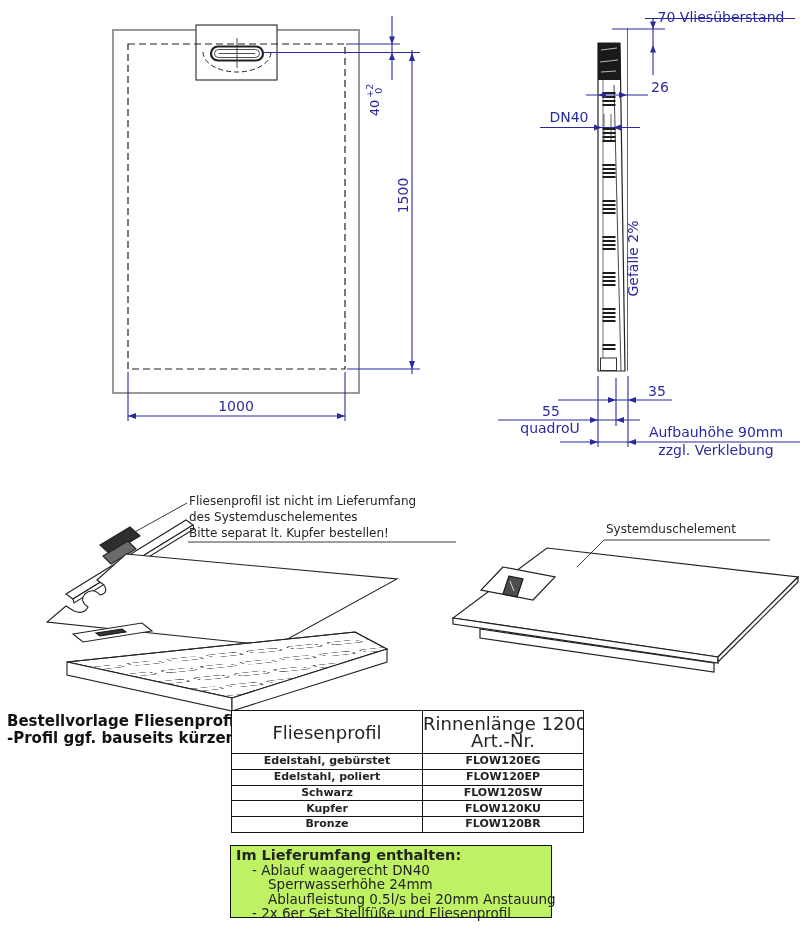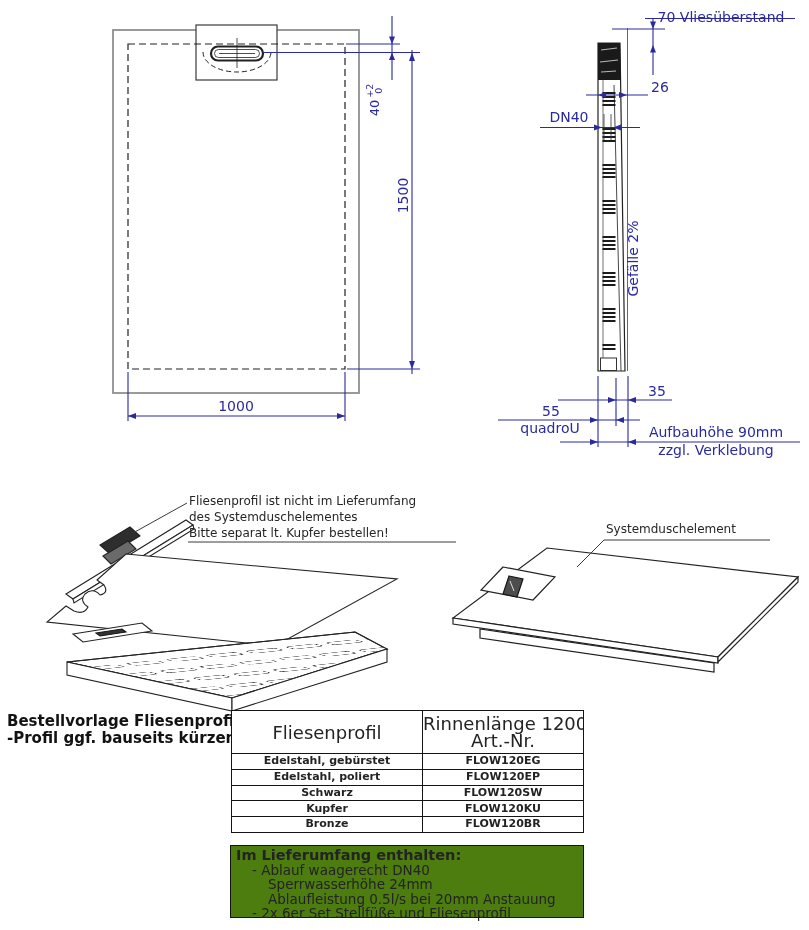--- a/index.html
+++ b/index.html
@@ -18,22 +18,22 @@
   table.order{
     position:absolute;left:231px;top:710px;width:352px;border-collapse:collapse;
     table-layout:fixed;background:#fff;color:#232323
   }
   table.order th,table.order td{
     border:1.6px solid #141414;text-align:center;padding:0;white-space:nowrap;overflow:hidden
   }
   table.order th{height:42px;font-size:18px;line-height:17px;font-weight:normal}
   table.order td{height:14.8px;font-size:11px;line-height:14.5px;font-weight:bold}
   .box{
-    position:absolute;left:230px;top:845px;width:354px;height:73px;border:1.7px solid #141414;
-    background:#4d7c0f;box-sizing:border-box;padding:1px 0 15px 5px;
+    position:absolute;left:230px;top:845px;width:322px;height:73px;border:1.7px solid #141414;
+    background:#bef264;box-sizing:border-box;padding:1px 0 15px 5px;
     font-size:13.5px;line-height:14.4px;color:#232323;white-space:nowrap
   }
   .box .title{font-weight:bold;font-size:14.5px;line-height:16px}
 </style>
 </head>
 <body>
 
 <svg width="809" height="930" viewBox="0 0 809 930">
   <defs>
     <pattern id="waffle" patternUnits="userSpaceOnUse" width="40" height="34" patternTransform="matrix(0.9946,-0.1036,0.977,0.213,72,666)">

